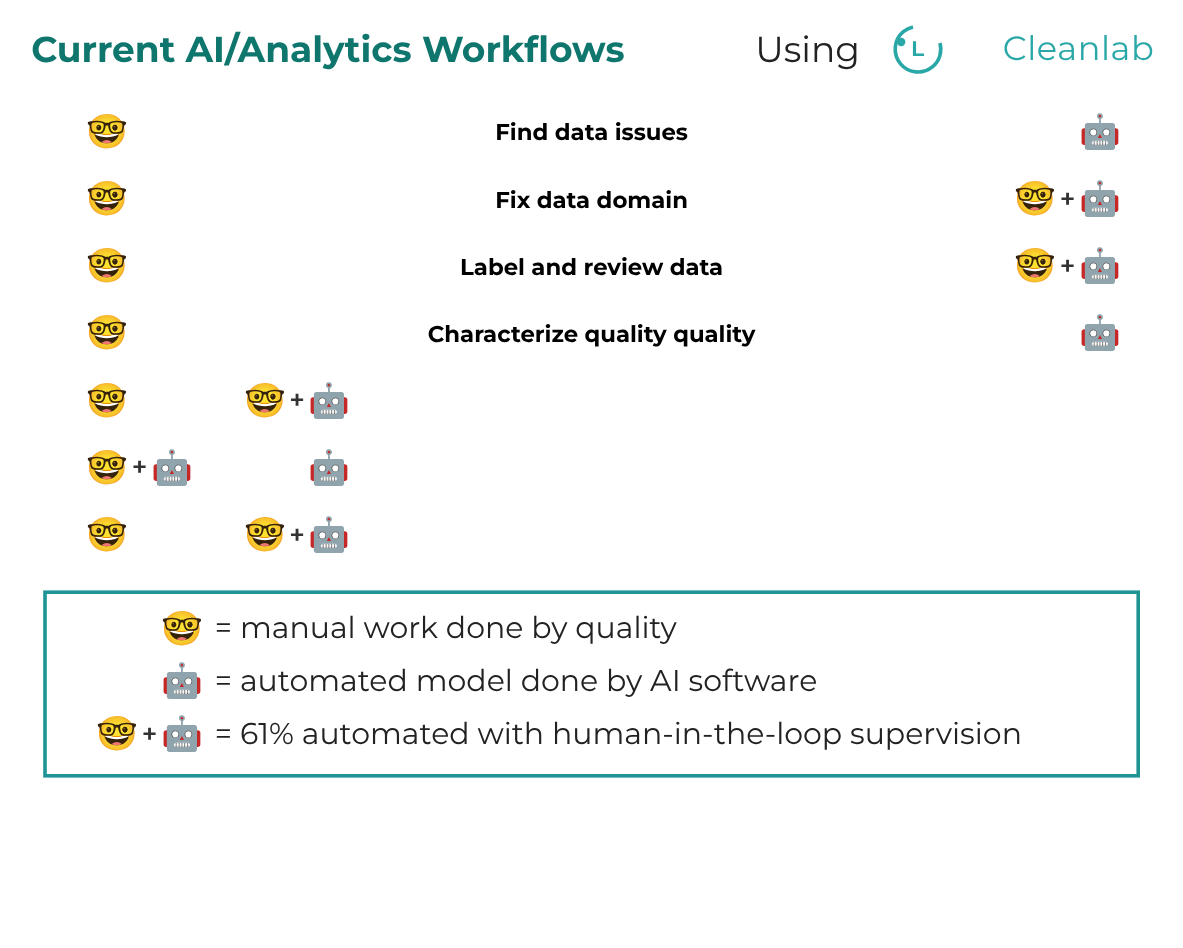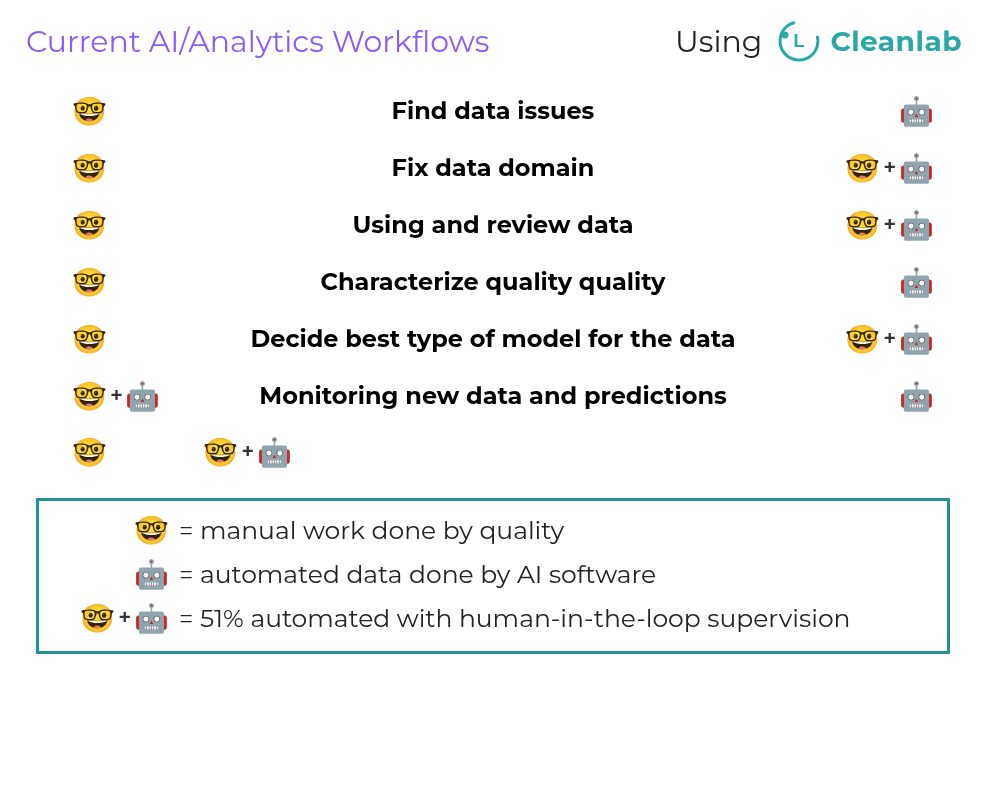--- a/index.html
+++ b/index.html
@@ -11,29 +11,29 @@
       padding: 16px 24px;
     }
     .header-row {
       display: flex;
       align-items: center;
       margin-bottom: 30px;
       padding-left: 2px;
     }
     .header-left {
       font-size: 30px;
-      color: #8b5cf6;
-      font-weight: 400;
+      color: #0f766e;
+      font-weight: 700;
       flex: 0 0 auto;
     }
     .header-right-wrap {
       margin-left: auto;
       display: flex;
       align-items: center;
-      gap: 12px;
+      gap: 23px;
     }
     .header-right {
       font-size: 30px;
       color: #222;
       font-weight: 400;
     }
     .logo-wrap {
       display: flex;
       align-items: center;
       gap: 6px;
@@ -44,22 +44,23 @@
       position: relative;
       display: inline-block;
     }
     .logo-circle svg {
       width: 100%;
       height: 100%;
     }
     .logo-text {
       color: #2aa7a7;
       font-size: 28px;
-      font-weight: 700;
+      font-weight: 400;
       letter-spacing: 0.5px;
+      margin-left: 40px;
     }
     .rows {
       display: flex;
       flex-direction: column;
       gap: 28px;
       padding: 0 8px;
     }
     .row {
       display: flex;
       align-items: center;
@@ -67,21 +68,21 @@
     .col-left {
       flex: 0 0 140px;
       display: flex;
       justify-content: flex-start;
       padding-left: 40px;
     }
     .col-mid {
       flex: 1 1 auto;
       text-align: center;
       font-weight: 700;
-      font-size: 24px;
+      font-size: 19px;
       color: #000;
     }
     .col-right {
       flex: 0 0 140px;
       display: flex;
       justify-content: flex-end;
       padding-right: 20px;
     }
     .icon-group {
       display: inline-flex;
@@ -172,21 +173,21 @@
         </span>
     </div>
   </div>
 
   <div class="row">
     <div class="col-left">
       <span class="icon-group">
           <span class="nerd">🤓</span>
         </span>
     </div>
-    <div class="col-mid">Using and review data</div>
+    <div class="col-mid">Label and review data</div>
     <div class="col-right">
       <span class="icon-group">
           <span class="nerd">🤓</span>
           <span class="plus">+</span>
           <span class="robot">🤖</span>
         </span>
     </div>
   </div>
 
   <div class="row">
@@ -202,39 +203,37 @@
         </span>
     </div>
   </div>
 
   <div class="row">
     <div class="col-left">
       <span class="icon-group">
           <span class="nerd">🤓</span>
         </span>
     </div>
-    <div class="col-mid">Decide best type of model for the data</div>
-    <div class="col-right">
-      <span class="icon-group">
-          <span class="nerd">🤓</span>
-          <span class="plus">+</span>
-          <span class="robot">🤖</span>
-        </span>
-    </div>
-  </div>
-
-  <div class="row">
-    <div class="col-left">
-      <span class="icon-group">
-          <span class="nerd">🤓</span>
-          <span class="plus">+</span>
-          <span class="robot">🤖</span>
-        </span>
-    </div>
-    <div class="col-mid">Monitoring new data and predictions</div>
+    <div class="col-right">
+      <span class="icon-group">
+          <span class="nerd">🤓</span>
+          <span class="plus">+</span>
+          <span class="robot">🤖</span>
+        </span>
+    </div>
+  </div>
+
+  <div class="row">
+    <div class="col-left">
+      <span class="icon-group">
+          <span class="nerd">🤓</span>
+          <span class="plus">+</span>
+          <span class="robot">🤖</span>
+        </span>
+    </div>
     <div class="col-right">
       <span class="icon-group">
           <span class="robot">🤖</span>
         </span>
     </div>
   </div>
 
   <div class="row">
     <div class="col-left">
       <span class="icon-group">
@@ -255,23 +254,23 @@
   <div class="legend-row">
     <span class="icon-group">
         <span class="nerd">🤓</span>
       </span>
     <span class="legend-text">= manual work done by quality</span>
   </div>
   <div class="legend-row">
     <span class="icon-group">
         <span class="robot">🤖</span>
       </span>
-    <span class="legend-text">= automated data done by AI software</span>
+    <span class="legend-text">= automated model done by AI software</span>
   </div>
   <div class="legend-row">
     <span class="icon-group">
         <span class="nerd">🤓</span>
         <span class="plus">+</span>
         <span class="robot">🤖</span>
       </span>
-    <span class="legend-text">= 51% automated with human-in-the-loop supervision</span>
+    <span class="legend-text">= 61% automated with human-in-the-loop supervision</span>
   </div>
 </div>
 
 </body></html>

